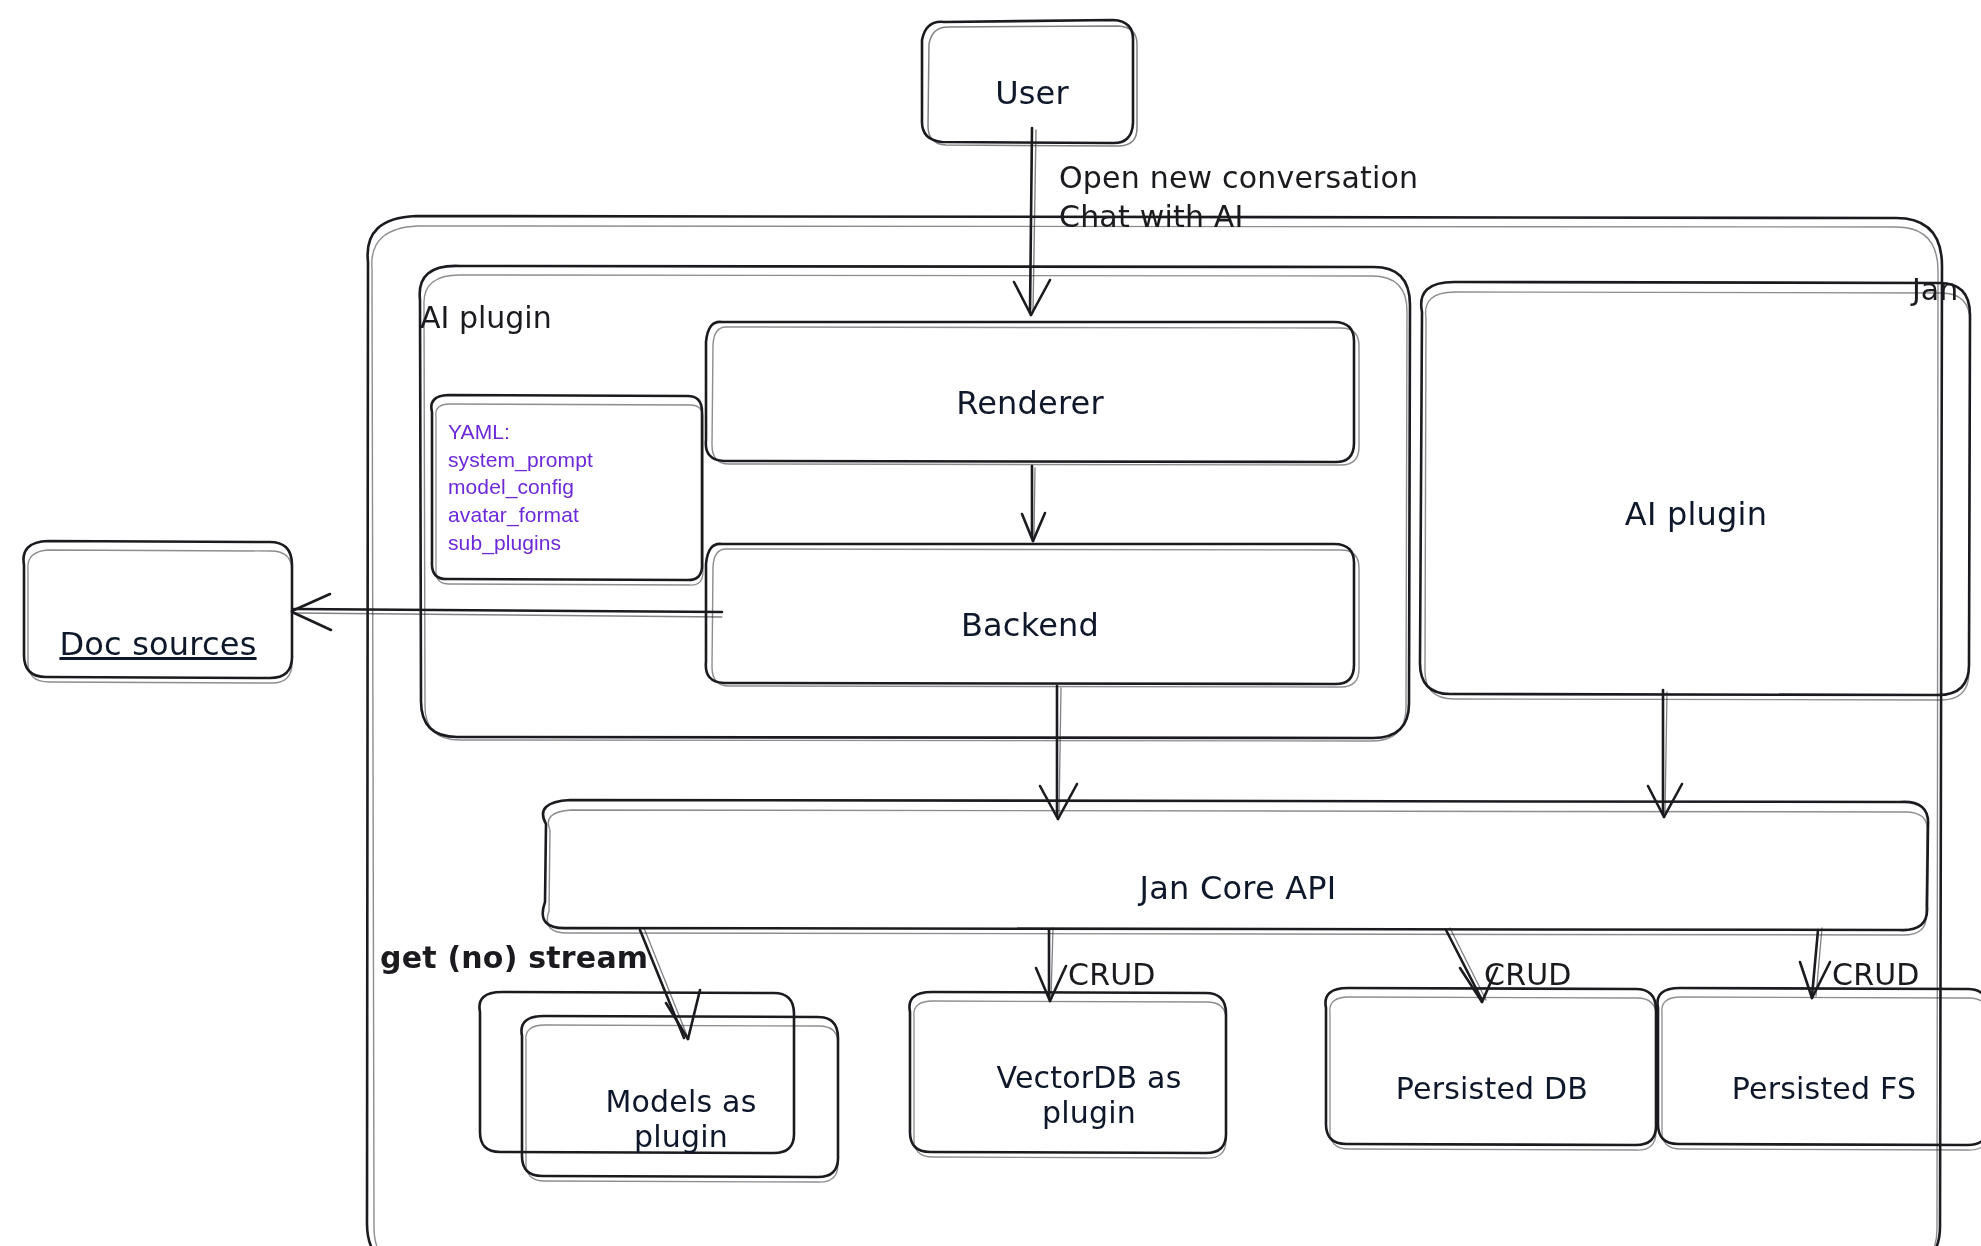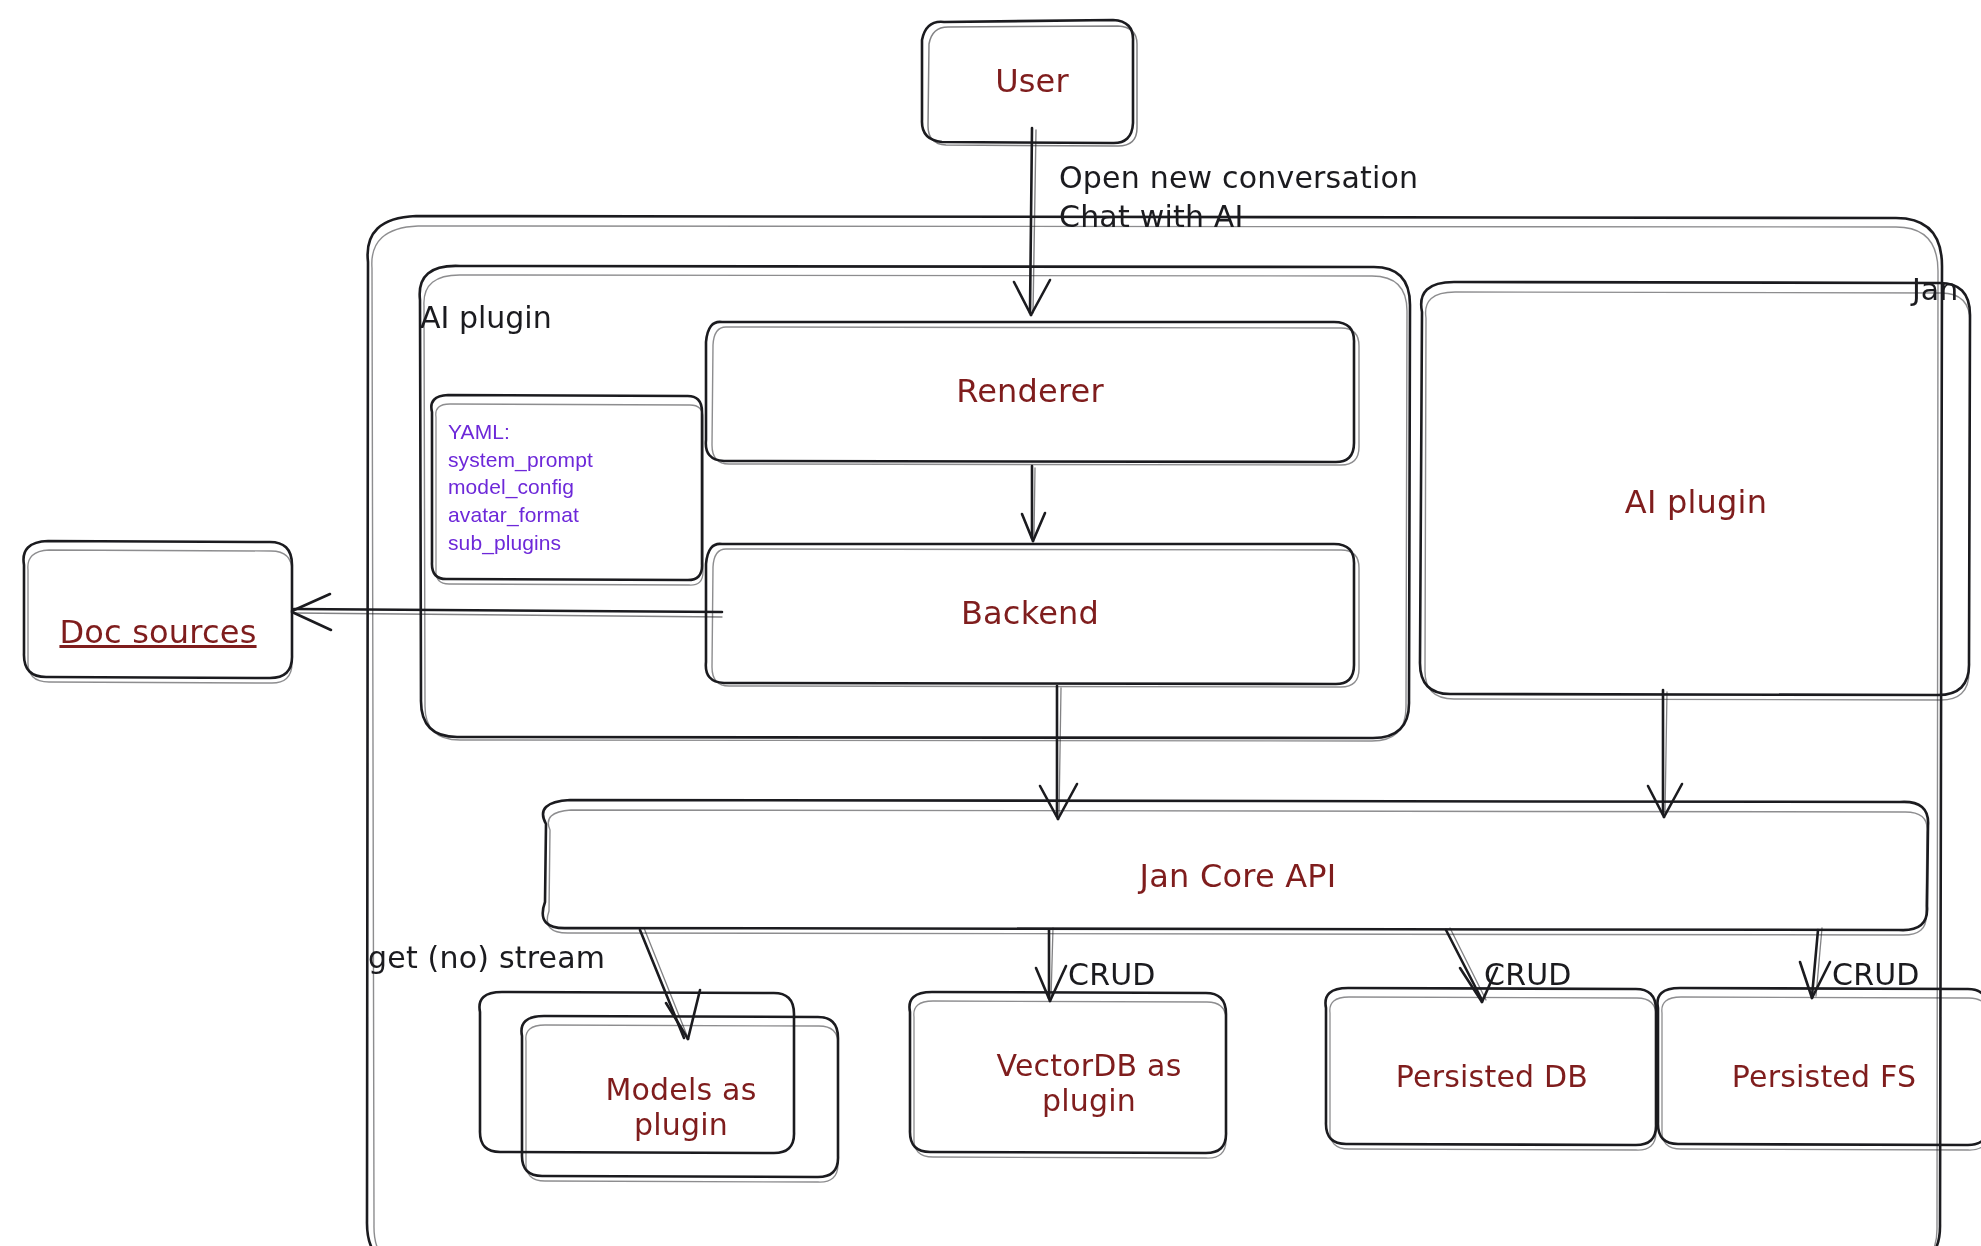--- a/index.html
+++ b/index.html
@@ -23,26 +23,27 @@
     left: 0;
     width: 1981px;
     height: 1246px;
   }
   .node-label {
     position: absolute;
     display: flex;
     align-items: center;
     justify-content: center;
     text-align: center;
-    color: #7f1d1d;
+    color: #0f172a;
     font-family: "DejaVu Sans", sans-serif;
     line-height: 1.18;
     white-space: pre-line;
     pointer-events: none;
     letter-spacing: 0.2px;
+    margin-top: 12px;
   }
   .free-label {
     position: absolute;
     color: #1b1b1f;
     font-family: "DejaVu Sans", sans-serif;
     line-height: 1.3;
     white-space: pre-line;
     letter-spacing: 0.2px;
   }
   .yaml-label {
@@ -234,21 +235,21 @@
   <div class="node-label t-30" style="left:910px; top:1012px; width:358px; height:142px;">VectorDB as
 plugin</div>
 
   <div class="node-label t-30" style="left:1326px; top:1008px; width:332px; height:138px;">Persisted DB</div>
 
   <div class="node-label t-30" style="left:1658px; top:1008px; width:332px; height:138px;">Persisted FS</div>
 
   <div class="free-label t-30" style="left:1047px; top:158px;margin-left:12px;">Open new conversation
 Chat with AI</div>
 
-  <div class="free-label t-30" style="left:368px; top:938px;">get (no) stream</div>
+  <div class="free-label t-30" style="left:380px; top:938px;font-weight:bold;">get (no) stream</div>
 
   <div class="free-label t-30" style="left:1068px; top:955px;">CRUD</div>
 
   <div class="free-label t-30" style="left:1484px; top:955px;">CRUD</div>
 
   <div class="free-label t-30" style="left:1832px; top:955px;">CRUD</div>
 
 </div>
 
 </body></html>

